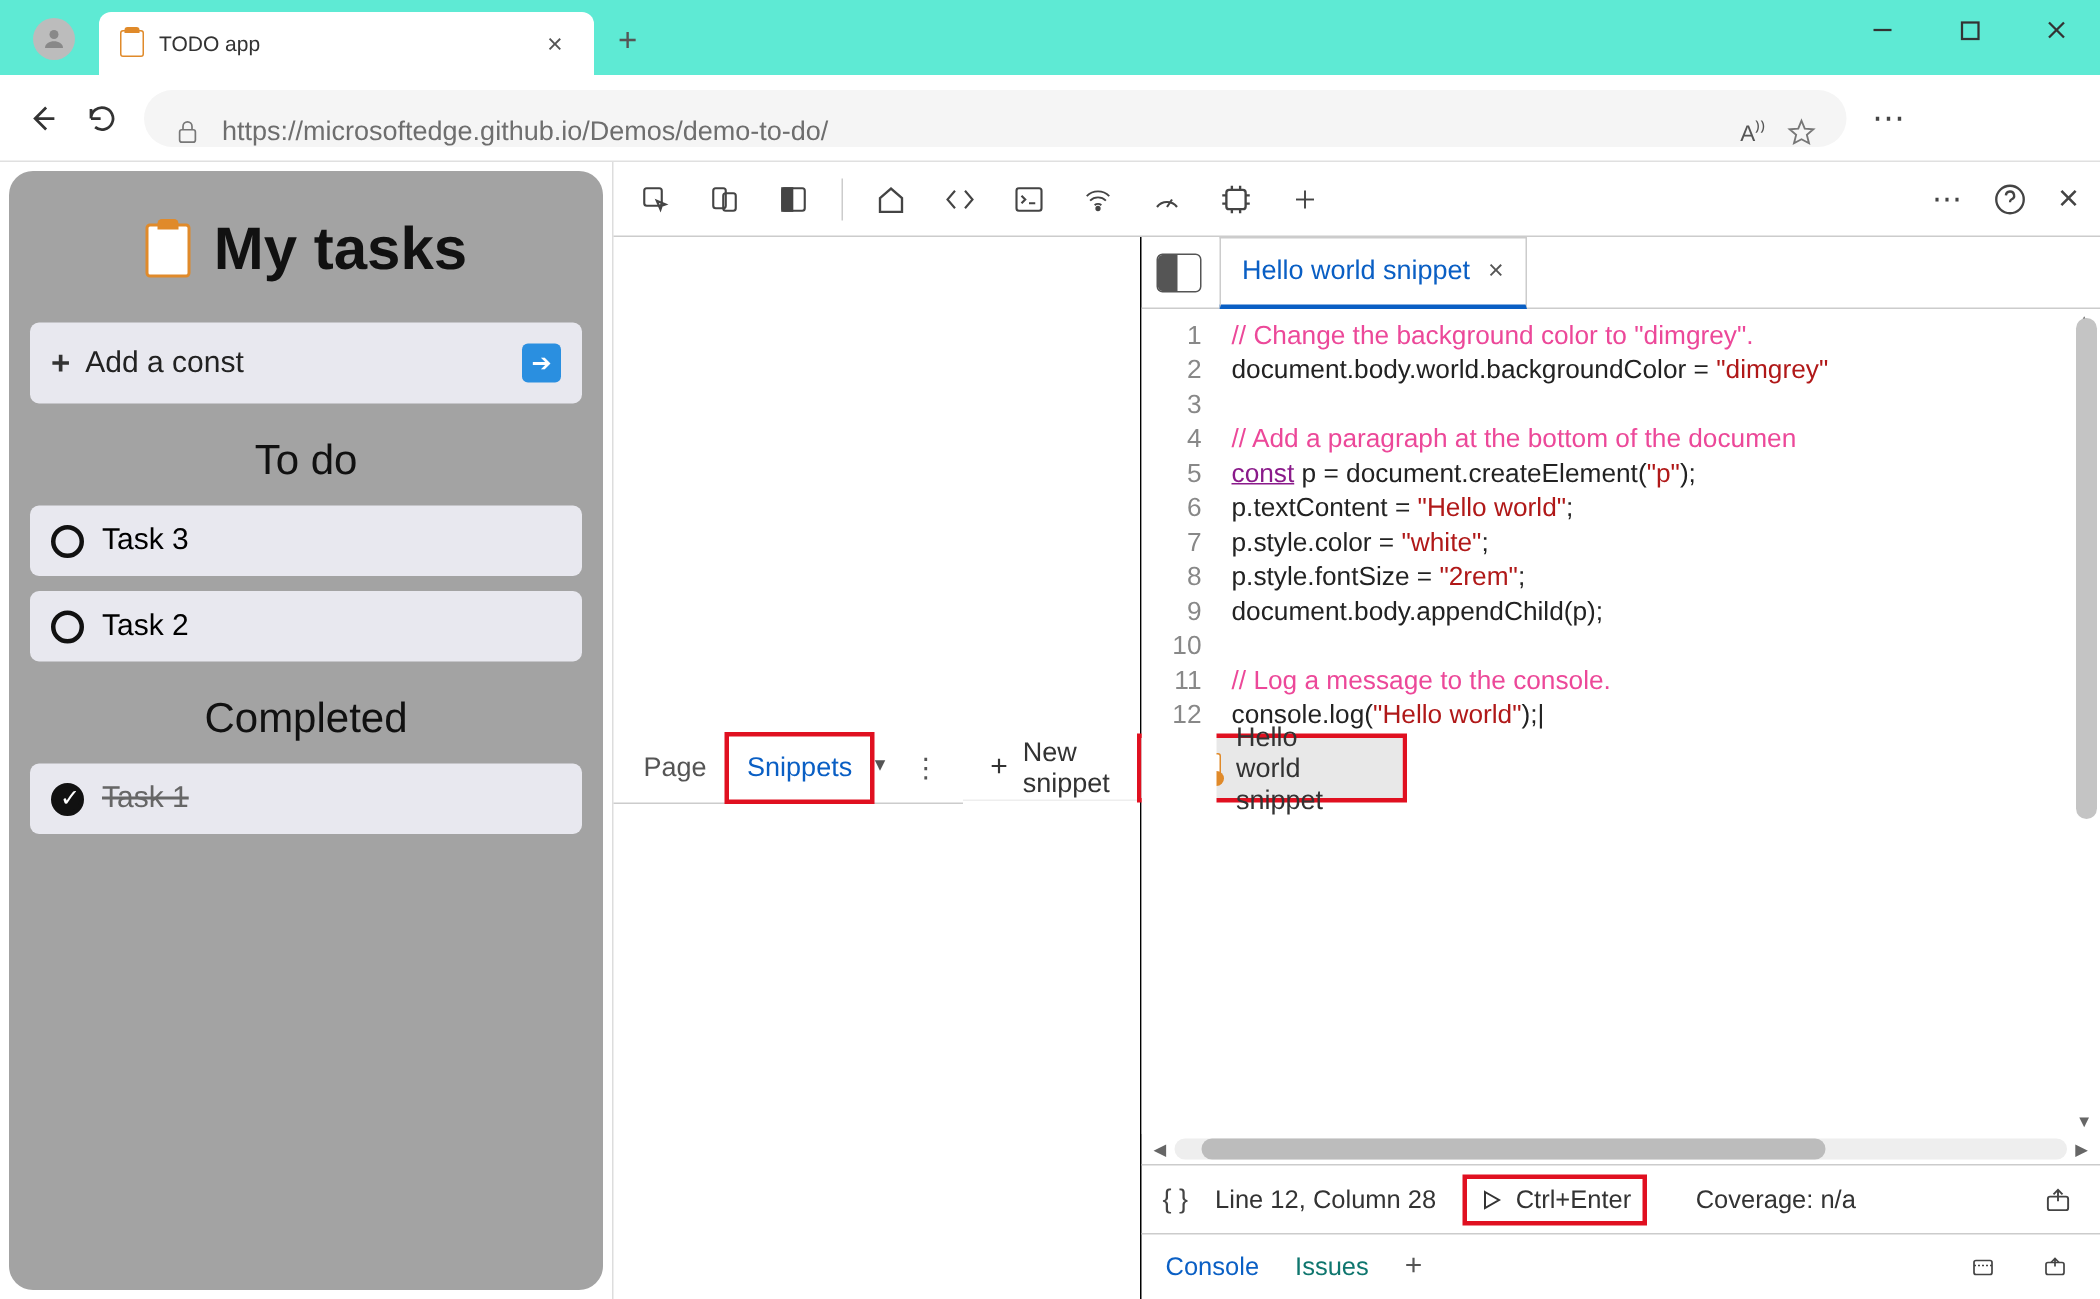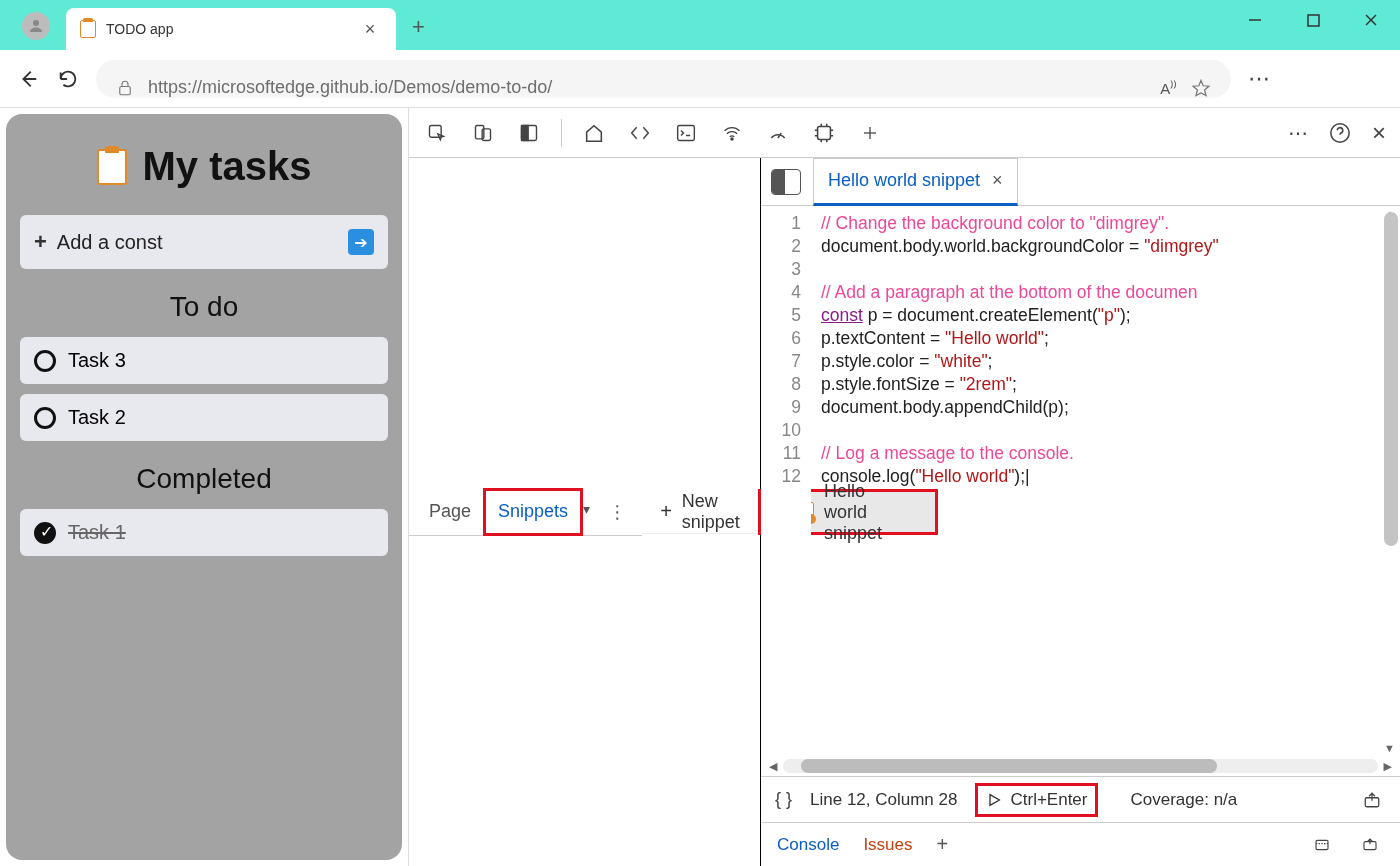--- a/index.html
+++ b/index.html
@@ -337,21 +337,21 @@
           <span class="cov">Coverage: n/a</span>
           <span class="rt dt-tab-icon">
               <svg width="20" height="18" viewBox="0 0 24 24">
                 <rect x="3" y="9" width="18" height="12" rx="2"></rect>
                 <path d="M12 3v10M8 7l4-4 4 4"></path>
               </svg>
             </span>
         </div>
         <div class="drawer">
           <span class="active">Console</span>
-          <span style="color:#c2410c;">Issues</span>
+          <span style="color:#0f766e;">Issues</span>
           <span style="font-size:20px;color:#555;">+</span>
           <div class="rt">
             <span class="dt-tab-icon">
                 <svg width="20" height="16" viewBox="0 0 24 24">
                   <rect x="3" y="5" width="18" height="14" rx="2"></rect>
                   <path d="M3 10h18" stroke-dasharray="2 2"></path>
                 </svg>
               </span>
             <span class="dt-tab-icon">
                 <svg width="20" height="16" viewBox="0 0 24 24">

